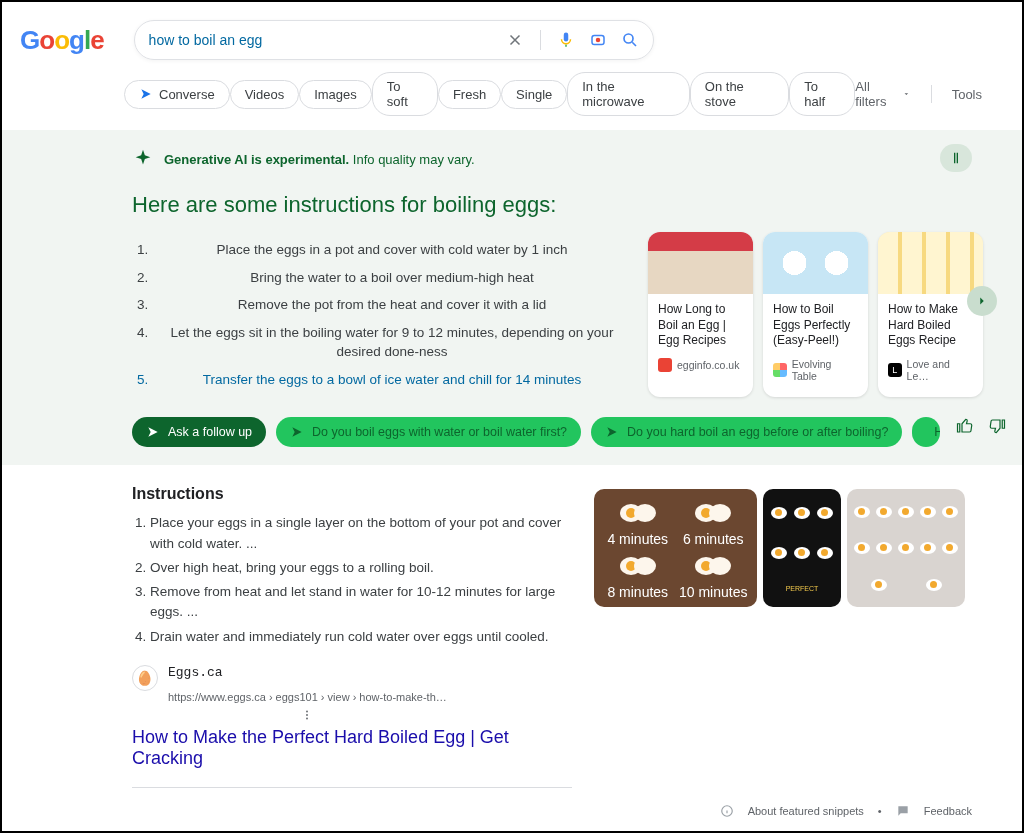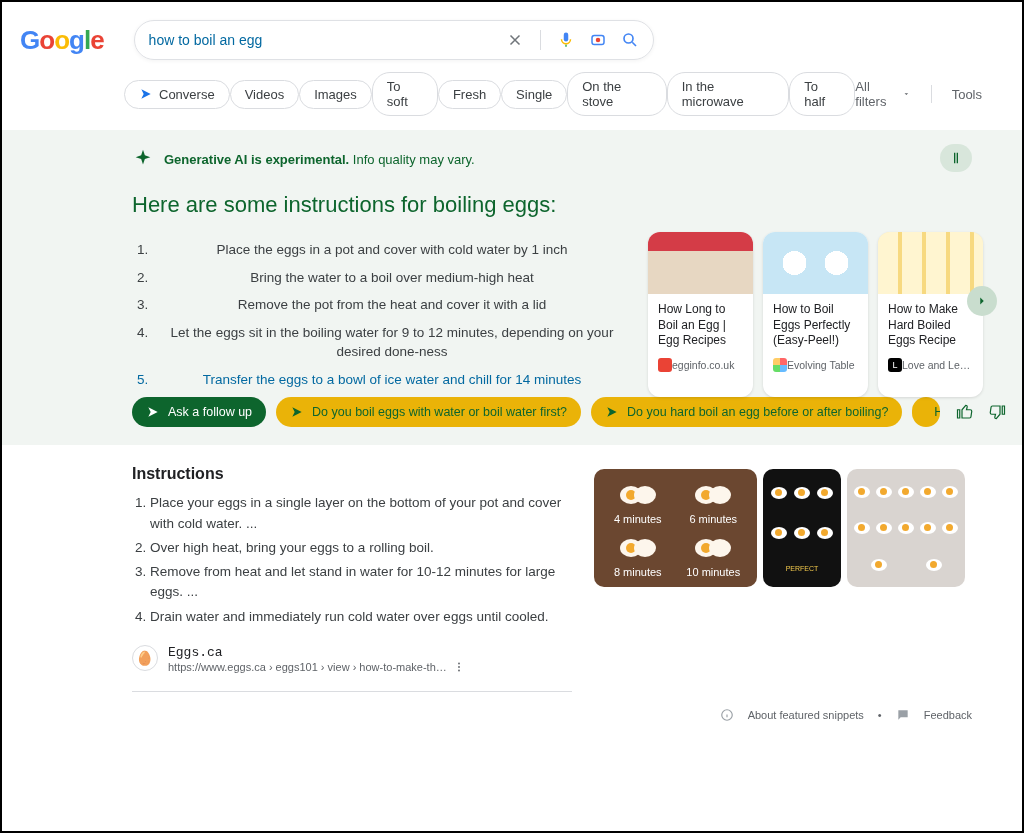--- a/index.html
+++ b/index.html
@@ -32,65 +32,65 @@
   .sge-body{display:flex; gap:16px;}
   .sge-left{flex:0 0 500px;}
   .sge-ol{padding-left:20px; font-size:13.5px; color:#3c4043;text-align:center;}
   .sge-ol li{margin:8px 0; line-height:1.45;}
   .sge-ol li.faded{color:#0369a1;}
   .sge-cards{display:flex; gap:10px; position:relative;}
   .card{width:105px; background:#fff; border-radius:12px; overflow:hidden; box-shadow:0 1px 3px rgba(0,0,0,.12); font-size:12px;}
   .card-img{height:62px;}
   .card-body{padding:8px 10px 8px;}
   .card-title{font-size:12px; line-height:1.3; color:#202124; height:46px; overflow:hidden;}
-  .card-src{display:flex; align-items:center; margin-top:10px; font-size:10.5px; color:#5f6368;}
+  .card-src{display:flex; align-items:center; gap:5px; margin-top:10px; font-size:10.5px; color:#5f6368;}
   .card-src .fav{width:14px;height:14px;border-radius:3px;}
   .next-btn{position:absolute;right:-14px;top:54px;width:30px;height:30px;border-radius:50%;background:#c9ddce;display:flex;align-items:center;justify-content:center;cursor:pointer;}
   .next-btn svg{width:14px;height:14px;fill:#0d652d;}
   .showmore{ margin:24px 4px 0; border:1px solid #a5c8b0; border-radius:22px; display:flex; align-items:center; justify-content:center; gap:8px; height:40px; color:#5f6368; font-size:13px; cursor:pointer; width:478px;}
   .showmore svg{width:14px;height:14px;fill:#5f6368;}
-  .followrow{display:flex; gap:10px; align-items:center;}
+  .followrow{display:flex; gap:10px; margin-top:20px; align-items:flex-start;}
   .pill{border-radius:18px; padding:8px 14px; font-size:12.5px; display:flex; align-items:center; gap:8px; cursor:pointer; white-space:nowrap;}
   .pill.primary{background:#0d652d; color:#fff;}
   .pill.primary svg{fill:#fff;width:14px;height:14px;}
-  .pill.sec{background:#eab308; color:#0d652d;}
+  .pill.sec{background:#22c55e; color:#0d652d;}
   .pill.sec svg{fill:#0d652d;width:14px;height:14px;}
   .thumbs{display:flex; gap:14px; margin-left:6px;}
   .thumbs svg{width:18px;height:18px;fill:none;stroke:#0d652d;stroke-width:1.6;cursor:pointer;}
 
   .results{display:flex; padding:20px 0 0 130px; gap:22px;}
   .res-left{flex:0 0 440px;}
   .res-left h3{font-size:16px; margin-bottom:10px; color:#202124;}
   .res-ol{padding-left:18px; font-size:13.5px; color:#3c4043;}
   .res-ol li{margin:4px 0; line-height:1.5;}
   .source{margin-top:18px; display:flex; gap:10px; align-items:flex-start;}
   .favcirc{width:26px;height:26px;border-radius:50%;border:1px solid #dadce0;display:flex;align-items:center;justify-content:center;font-size:14px;}
   .srcname{font-size:13px;color:#202124;font-family:Liberation Mono, monospace;}
-  .srcurl{font-size:11px;color:#5f6368;margin-top:1px; display:flex; align-items:center; gap:6px;}
+  .srcurl{font-size:11px;color:#5f6368;margin-top:11px; display:flex; align-items:center; gap:6px;flex-direction:column;}
   .link{color:#1a0dab; font-size:18px; margin-top:6px; display:block; text-decoration:none;}
   .hr{border:none;border-top:1px solid #dadce0; margin:18px 0;}
   .res-imgs{display:flex; gap:6px; margin-top:4px;}
   .rimg{border-radius:10px;}
   .r1{width:163px;height:118px;background:#6b4730;}
   .r2{width:78px;height:118px;background:#111;}
   .r3{width:118px;height:118px;background:#d9d4d0;}
   .snip-util{display:flex; justify-content:flex-end; gap:14px; font-size:11px; color:#5f6368; align-items:center; margin: -2px 50px -2px 0;}
   .snip-util svg{width:14px;height:14px;fill:#9aa0a6;}
 
   
   .c1 .card-img{background:linear-gradient(#d43c47 0 30%, #e7d7c2 30% 100%);}
   .c2 .card-img{background:radial-gradient(circle at 30% 50%, #fff 12px,transparent 12px),radial-gradient(circle at 70% 50%, #fff 12px,transparent 12px), #c7e6f5;}
   .c3 .card-img{background: repeating-linear-gradient(90deg,#fff5d0 0 20px,#f7d980 20px 24px), #f2e4b4;}
   .eggpair{position:relative;width:36px;height:26px;margin:4px auto;}
   .eggpair::before,.eggpair::after{content:"";position:absolute;width:22px;height:18px;background:#fdf6ec;border-radius:50%;top:3px;}
   .eggpair::before{left:0;} .eggpair::after{right:0;}
   .yolk{position:absolute;width:10px;height:10px;background:#f2a92e;border-radius:50%;top:7px;}
   .r1{display:flex;flex-wrap:wrap;align-content:space-around;justify-content:space-around;padding:6px;}
   .r1 .cell{width:72px;text-align:center;}
-  .r1 .lbl{color:#fff;font-size:11px;margin-top:4px;}
+  .r1 .lbl{color:#fff;font-size:14px;margin-top:4px;}
   .r2,.r3{display:flex;flex-wrap:wrap;align-content:space-around;justify-content:space-around;padding:4px;}
   .r2 .mini,.r3 .mini{width:16px;height:12px;background:#fff;border-radius:50%;position:relative;margin:2px;}
   .r2 .mini::after,.r3 .mini::after{content:"";position:absolute;width:7px;height:7px;background:#f2a92e;border-radius:50%;left:4px;top:2px;}
   .r2 .cap{width:100%;color:#f2c94c;font-size:7px;text-align:center;}
 </style>
 </head>
 <body>
 
 <div class="header">
   <div class="logo">
@@ -130,22 +130,22 @@
     <svg viewBox="0 0 24 24">
         <path fill="#1a73e8" d="M4 4l4 8-4 8 16-8z"></path>
       </svg>
     <span>Converse</span>
   </div>
   <div class="chip">Videos</div>
   <div class="chip">Images</div>
   <div class="chip">To soft</div>
   <div class="chip">Fresh</div>
   <div class="chip">Single</div>
+  <div class="chip">In the microwave</div>
   <div class="chip">On the stove</div>
-  <div class="chip">In the microwave</div>
   <div class="chip">To half</div>
   <div class="tools">
     <span>
         <span>All filters</span>
       <svg width="10" height="10" viewBox="0 0 24 24">
           <path fill="#5f6368" d="M7 10l5 5 5-5z"></path>
         </svg>
       </span>
     <div class="sep"></div>
     <span>Tools</span>
@@ -267,20 +267,21 @@
         <div class="srcurl">
           <span>https://www.eggs.ca › eggs101 › view › how-to-make-th…</span>
           <svg width="12" height="12" viewBox="0 0 24 24">
               <circle cx="12" cy="5" r="1.8" fill="#5f6368"></circle>
               <circle cx="12" cy="12" r="1.8" fill="#5f6368"></circle>
               <circle cx="12" cy="19" r="1.8" fill="#5f6368"></circle>
             </svg>
         </div>
       </div>
     </div>
+    <a href="#" class="link">How to Make the Perfect Hard Boiled Egg | Get Cracking</a>
     <hr class="hr">
   </div>
   <div>
     <div class="res-imgs">
       <div class="rimg r1">
         <div class="cell">
             <div class="eggpair">
               <div class="yolk" style="left:6px"></div>
               <div class="yolk" style="right:6px"></div>
             </div>

